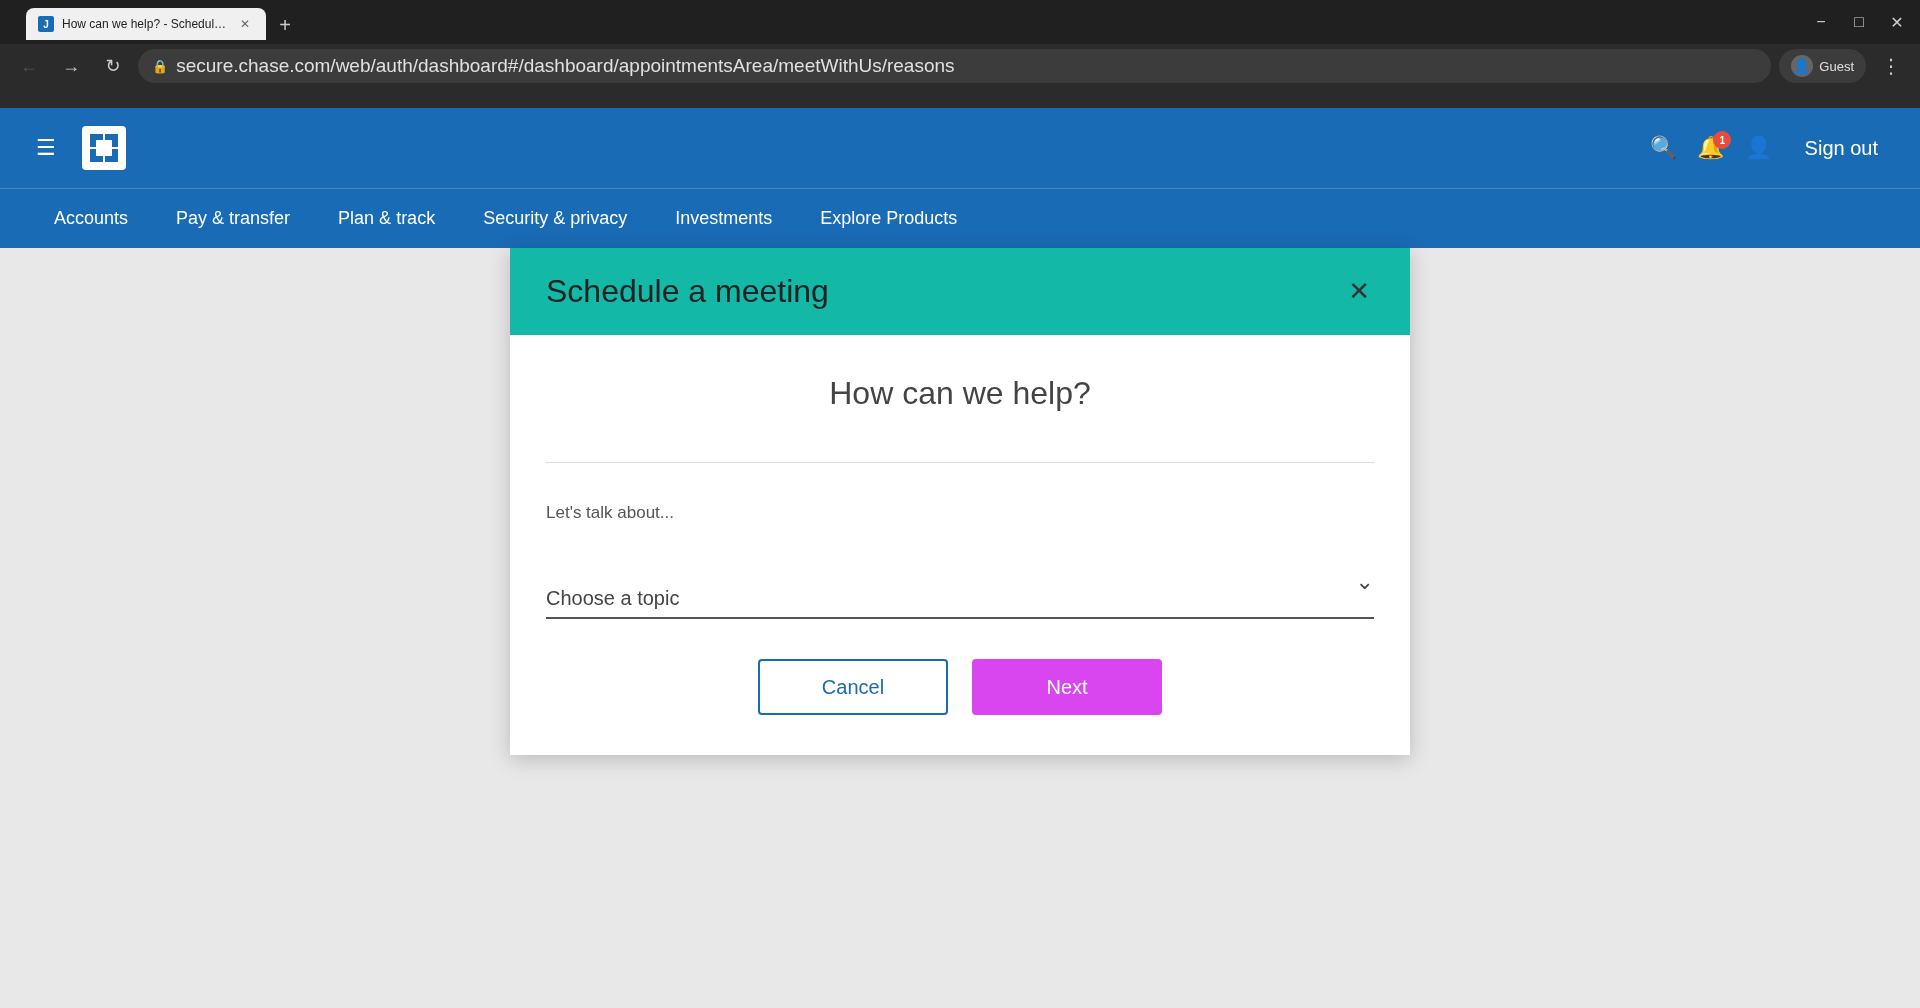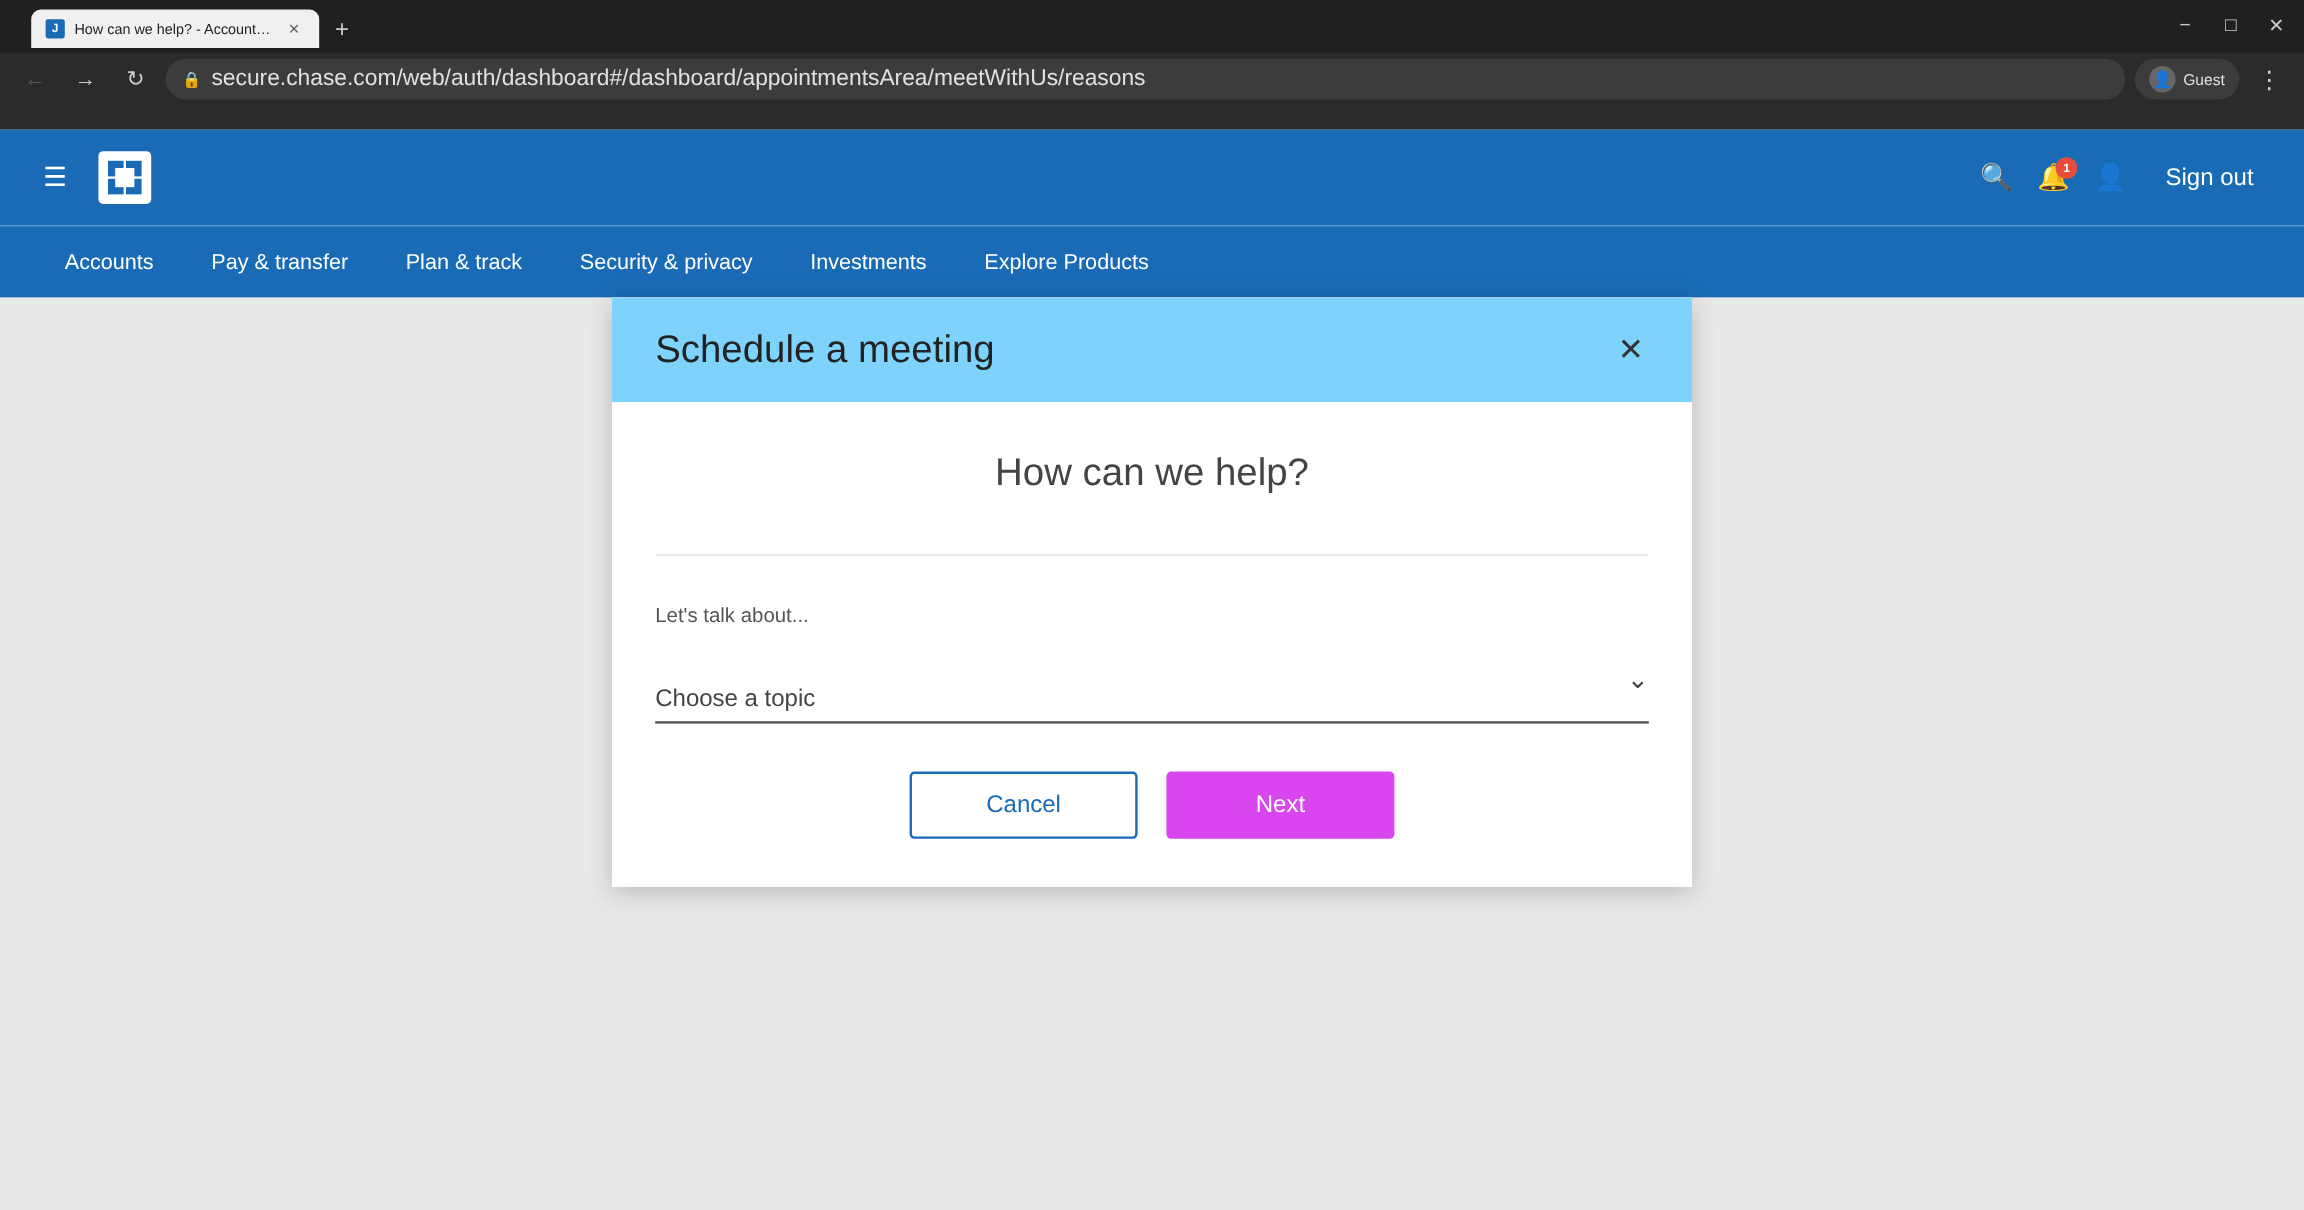--- a/index.html
+++ b/index.html
@@ -297,21 +297,21 @@
       align-items: flex-start;
       justify-content: center;
     }
     .modal {
       width: 900px;
       background: white;
       margin-top: 0;
       box-shadow: 0 4px 20px rgba(0,0,0,0.2);
     }
     .modal-header {
-      background: #7dd3fc;
+      background: #14b8a6;
       padding: 24px 36px;
       display: flex;
       align-items: center;
       justify-content: space-between;
     }
     .modal-title {
       color: #222;
       font-size: 32px;
       font-weight: 400;
     }
@@ -341,21 +341,21 @@
       border: none;
       border-top: 1px solid #ddd;
       margin-bottom: 40px;
     }
     .form-section {
       margin-bottom: 40px;
     }
     .form-label {
       font-size: 17px;
       color: #555;
-      margin-bottom: 8px;
+      margin-bottom: 24px;
       display: block;
     }
     .topic-select-wrapper {
       position: relative;
       border-bottom: 2px solid #555;
     }
     .topic-select {
       width: 100%;
       appearance: none;
       border: none;
@@ -410,21 +410,21 @@
 
 <div class="browser-chrome">
 
   <div class="browser-titlebar">
     <div class="browser-controls">
       
     </div>
     <div class="tab-bar" style="flex:1;display:flex;align-items:flex-end;background:transparent;">
       <div class="tab active">
         <div class="tab-favicon">J</div>
-        <span class="tab-title">How can we help? - Accounts a</span>
+        <span class="tab-title">How can we help? - Schedule a</span>
         <div class="tab-close">✕</div>
       </div>
       <div class="tab-new">+</div>
     </div>
     <div style="display:flex;gap:8px;margin-left:auto;">
       <button class="browser-window-btn">−</button>
       <button class="browser-window-btn">□</button>
       <button class="browser-window-btn">✕</button>
     </div>
   </div>

